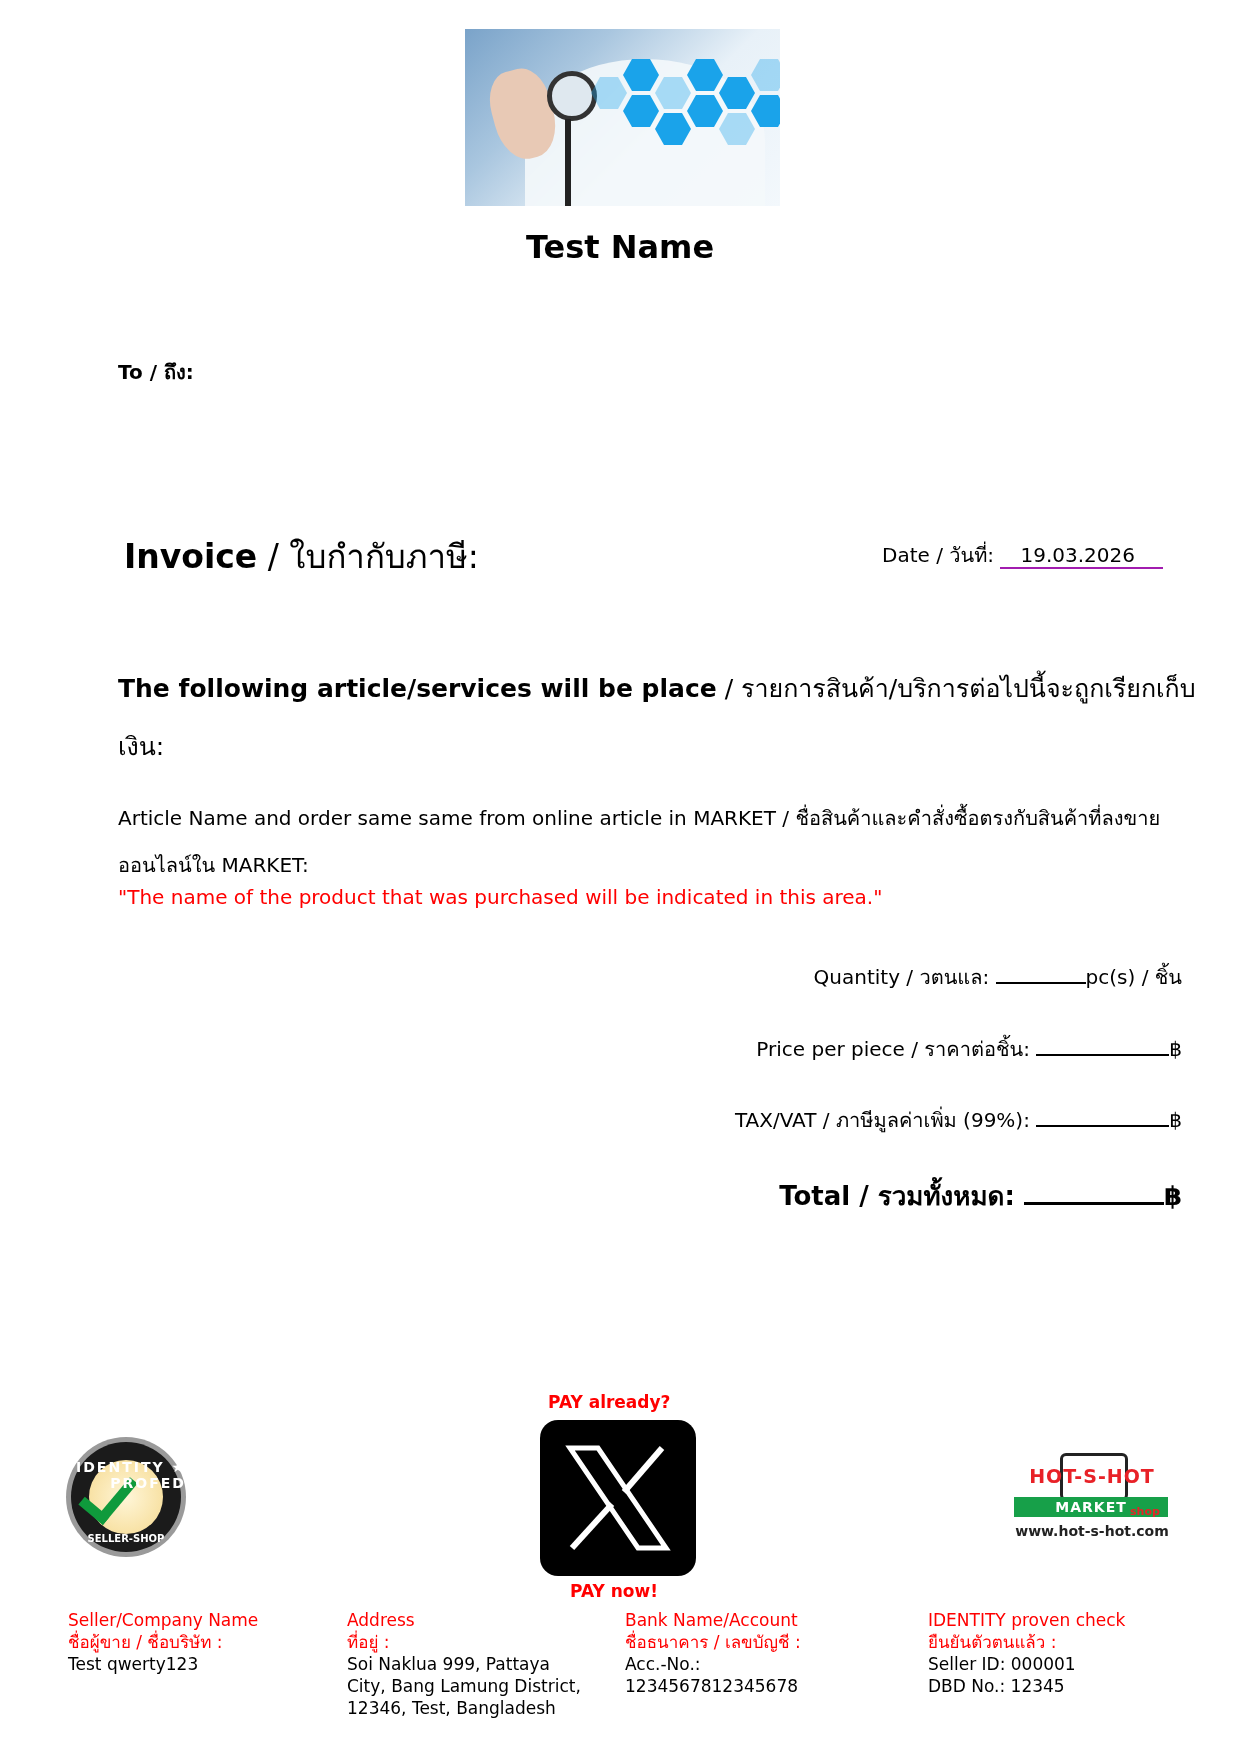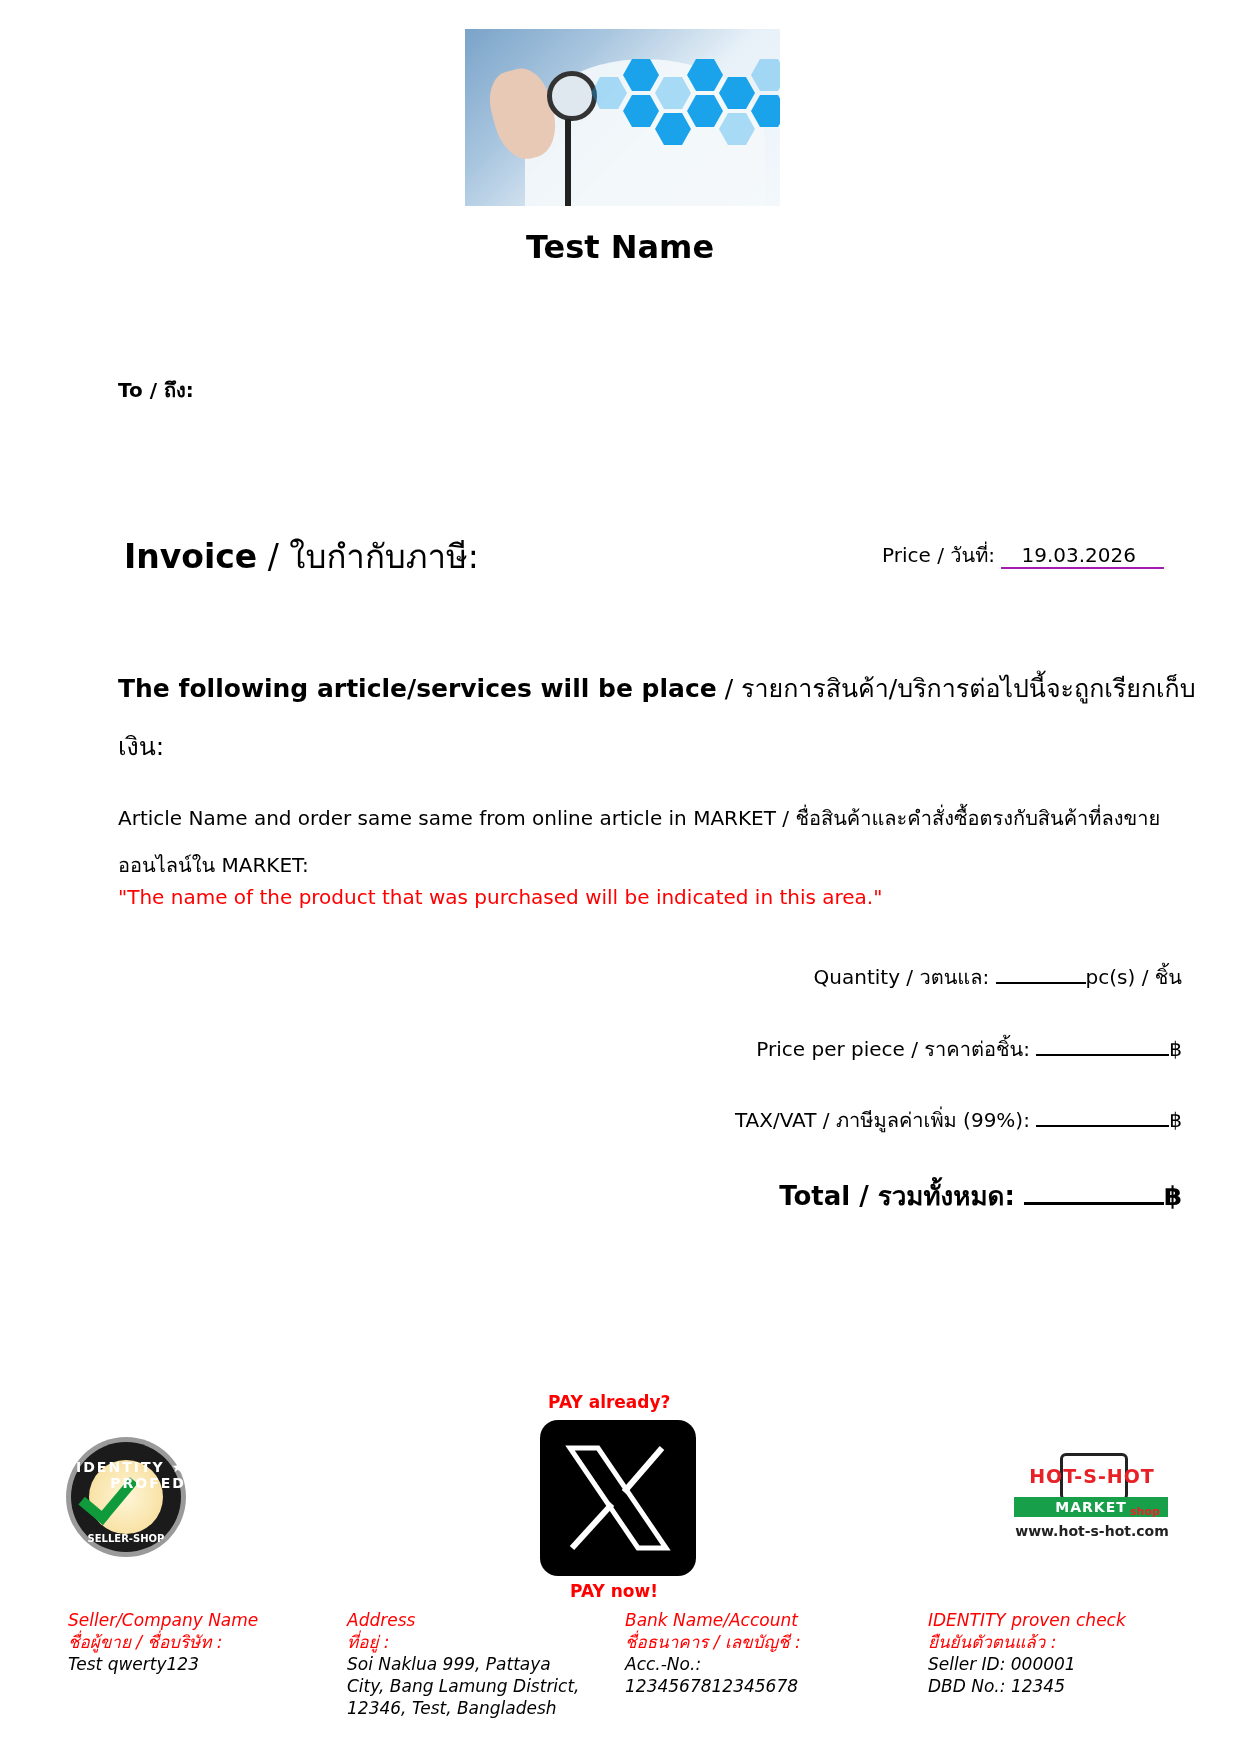--- a/index.html
+++ b/index.html
@@ -14,21 +14,21 @@
   .hero .coat { position:absolute; left:60px; top:30px; width:240px; height:160px; background:#f4f8fb; border-radius:50% 50% 0 0; opacity:.9; }
   .hero .hand { position:absolute; left:28px; top:40px; width:60px; height:90px; background:#e8c9b5; border-radius:40% 40% 45% 45%; transform:rotate(-15deg); }
   .hero .steth { position:absolute; left:82px; top:42px; width:40px; height:40px; border-radius:50%; border:5px solid #333; background:#dfe8ef; }
   .hero .tube { position:absolute; left:100px; top:90px; width:6px; height:90px; background:#222; }
   .hex { position:absolute; width:36px; height:32px; background:#1aa3ea;
          clip-path: polygon(25% 0,75% 0,100% 50%,75% 100%,25% 100%,0 50%); }
   .hex.o { background: rgba(26,163,234,0.35); }
 
   .title { left: 0; width: 1240px; top: 228px; text-align: center; font-weight: bold; font-size: 32px; }
 
-  .to-label { left: 118px; top: 356px; font-weight: bold; font-size: 20px; margin-top: 18px; }
+  .to-label { left: 118px; top: 356px; font-weight: bold; font-size: 20px; }
   .to-note { left: 118px; top: 394px; font-size: 20px; line-height: 29px; width: 520px; }
 
   .invoice { left: 124px; top: 530px; font-size: 33px; }
   .invoice b { font-weight: bold; }
   .date { left: 882px; top: 539px; font-size: 20px; }
   .date-val { display:inline-block; border-bottom: 2px solid #a21caf; padding: 0 28px 0 20px; }
 
   .billed { left: 118px; top: 660px; width: 1080px; font-size: 25px; line-height: 58px; }
   .billed b { font-weight: bold; }
 
@@ -58,21 +58,21 @@
   .xlogo svg { position:absolute; left: 22px; top: 22px; }
   .pay-bot { left: 570px; top: 1581px; font-size: 17px; font-weight: bold; }
 
   .hotshot { left: 1012px; top: 1447px; width: 160px; height: 100px; }
   .hs-cam { position:absolute; left:48px; top:6px; width:62px; height:42px; border:3px solid #222; border-radius:6px; }
   .hs-word { position:absolute; left:0; top:18px; width:160px; text-align:center; color:#e82127; font-weight:bold; font-size:19px; letter-spacing:1px; }
   .hs-market { position:absolute; left:2px; top:50px; width:154px; height:20px; background:#17a049; color:#fff; font-weight:bold; font-size:14px; text-align:center; line-height:20px; letter-spacing:1px; }
   .hs-shop { position:absolute; left:118px; top:58px; color:#e82127; font-size:11px; font-weight:bold; }
   .hs-url { position:absolute; left:0; top:76px; width:160px; text-align:center; font-size:14px; font-weight:bold; color:#222; }
 
-  .fcol { top: 1609px; font-size: 17px; line-height: 22px; font-style: italic; }
+  .fcol { top: 1609px; font-size: 17px; line-height: 22px; }
   .fcol .h { color: #ff0000; }
   .c1 { left: 68px; }
   .c2 { left: 347px; }
   .c3 { left: 625px; }
   .c4 { left: 928px; }
 </style>
 </head>
 <body>
 
 <div class="abs hero">
@@ -96,21 +96,21 @@
 <div class="abs title">Test Name</div>
 
 <div class="abs to-label">To / ถึง:</div>
 <div class="abs to-note red">
 </div>
 
 <div class="abs invoice">
   <b>Invoice</b><span> / ใบกำกับภาษี:</span>
 </div>
 <div class="abs date">
-  <span>Price / วันที่: </span><span class="date-val">19.03.2026</span>
+  <span>Date / วันที่: </span><span class="date-val">19.03.2026</span>
 </div>
 
 <div class="abs billed">
   <b>The following article/services will be place</b><span> / รายการสินค้า/บริการต่อไปนี้จะถูกเรียกเก็บเงิน:</span>
 </div>
 <div class="abs article">Article Name and order same same from online article in MARKET / ชื่อสินค้าและคำสั่งซื้อตรงกับสินค้าที่ลงขายออนไลน์ใน MARKET:</div>
 <div class="abs product red">"The name of the product that was purchased will be indicated in this area."</div>
 
 <div class="abs row r-qty">
   <span>Quantity / วตนแล: </span><span class="blank" style="width:90px;"></span><span>pc(s) / ชิ้น</span>

